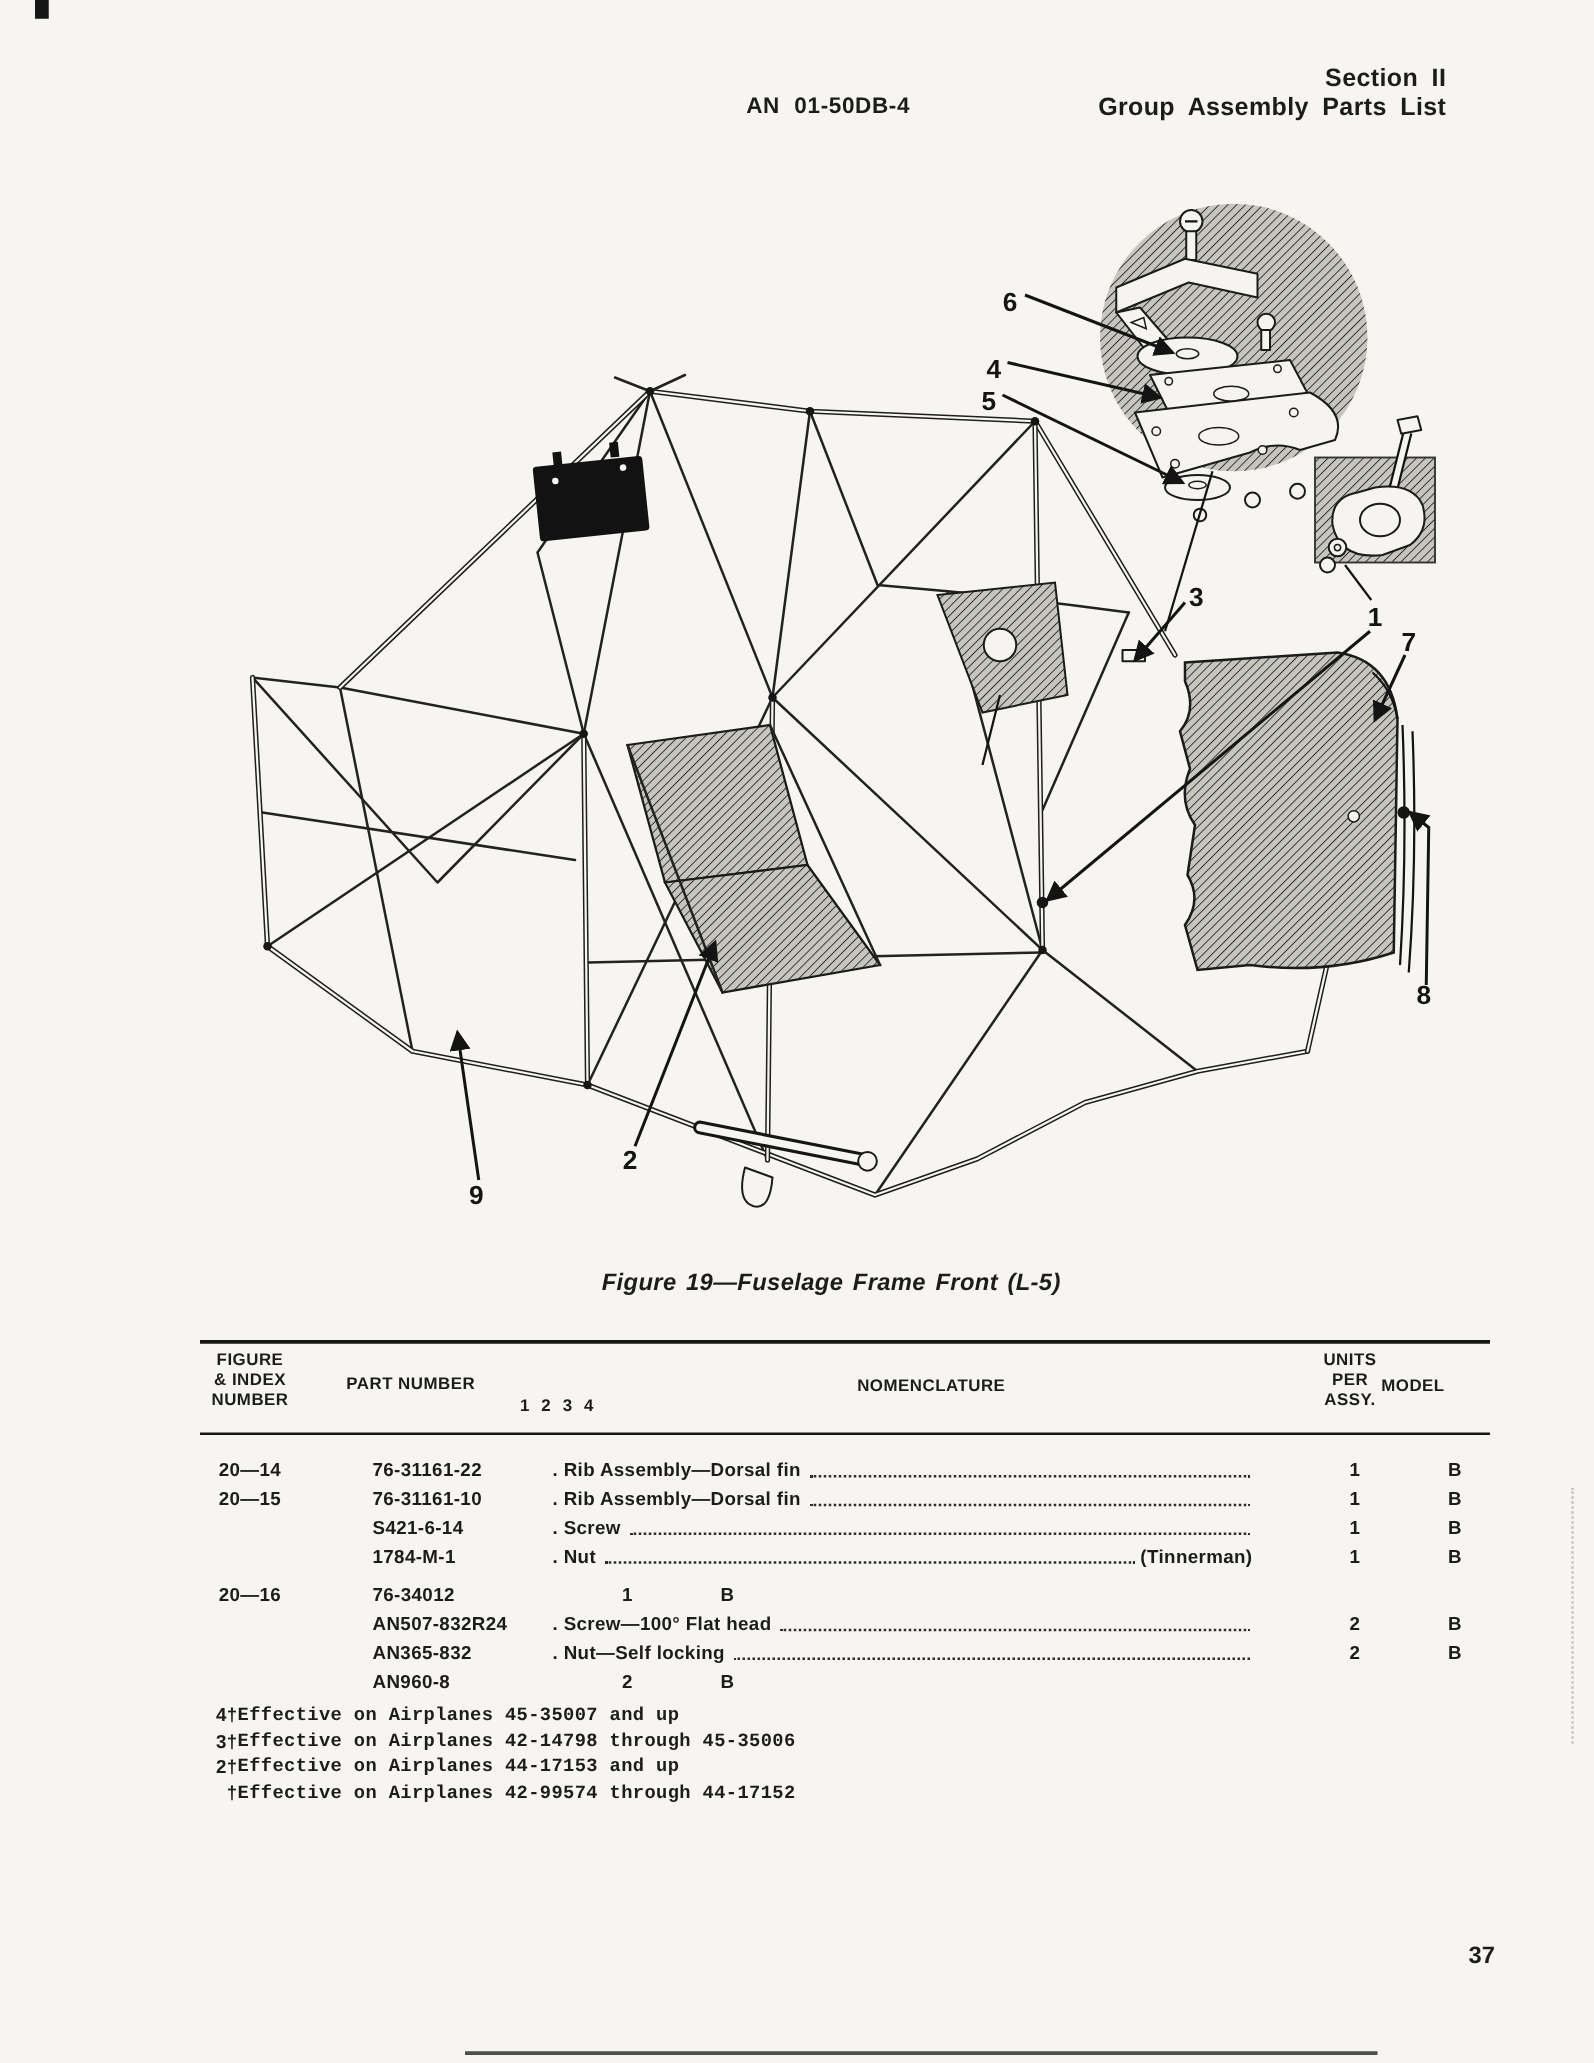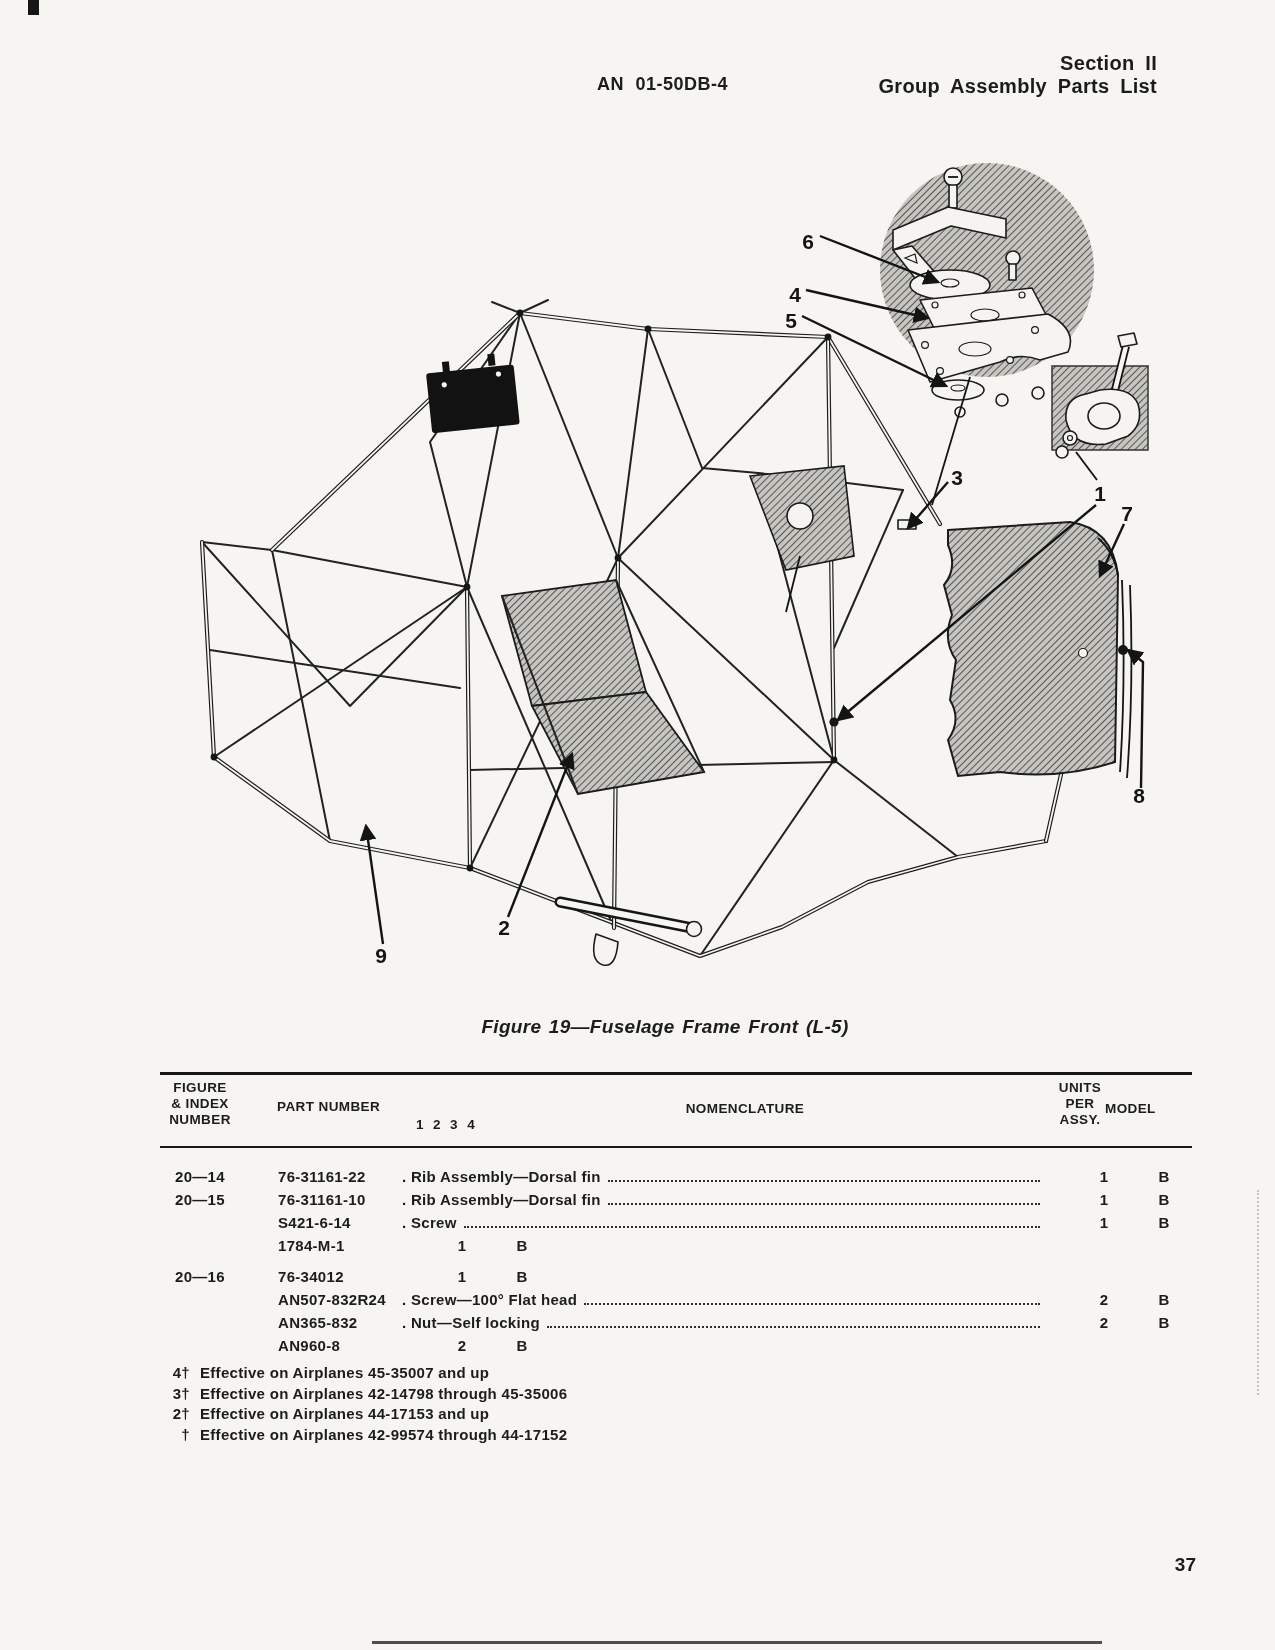--- a/index.html
+++ b/index.html
@@ -43,34 +43,34 @@
   .th-part{left:117px;top:24px;}
   .th-1234{left:256px;top:42px;word-spacing:5px;}
   .th-nom{left:485px;top:26px;width:200px;text-align:center;}
   .th-units{left:885px;top:5px;width:70px;text-align:center;line-height:16px;}
   .th-model{left:945px;top:26px;width:70px;text-align:left;}
   .t-section-title{
     margin-top:16px;text-align:center;padding-left:26px;
     font-size:17px;font-weight:700;letter-spacing:.5px;word-spacing:6px;
   }
   .t-rows{margin-top:14px;font-size:15px;font-weight:700;letter-spacing:.3px;}
-  .trow{display:flex;align-items:flex-end;height:23px;}
+  .trow{display:flex;align-items:flex-end;height:23px;gap:20px;}
   .trow.gap{margin-top:8px;}
   .c-fig{width:118px;padding-left:15px;box-sizing:border-box;}
   .c-part{width:124px;}
   .c-nom{flex:1 1 auto;display:flex;align-items:flex-end;min-width:0;}
   .nom-text{white-space:nowrap;text-align:right;}
   .dots{flex:1 1 auto;min-width:14px;border-bottom:2.4px dotted #2d2d2d;margin:0 4px 3px 7px;}
   .suffix{white-space:nowrap;margin-right:2px;}
   .c-units{width:64px;margin-left:28px;text-align:center;}
   .c-model{width:56px;text-align:center;}
   .t-footnotes{margin-top:9px;font-size:15px;font-weight:700;letter-spacing:.3px;line-height:20.5px;}
   .fnote{display:flex;}
   .fn-prefix{width:30px;text-align:right;}
-  .fn-text{margin-left:10px;}
+  .fn-text{font-family:Liberation Mono, monospace;}
   
   .page-number{position:absolute;left:1126px;top:1554px;width:70px;text-align:right;
     font-size:19px;font-weight:700;}
   .artifact-corner{position:absolute;left:28px;top:0;width:11px;height:15px;background:#161616;}
   .artifact-bottom{position:absolute;left:372px;top:1641px;width:730px;height:3px;background:#30302e;opacity:.85;}
   .artifact-dashed{position:absolute;left:1257px;top:1190px;height:205px;border-left:2px dotted #a6a39c;opacity:.6;}
 </style>
 </head>
 <body>
 
@@ -314,20 +314,25 @@
         <span class="c-nom">
           <span class="nom-text">. Screw</span>
           <span class="dots"></span>
         </span>
         <span class="c-units">1</span>
         <span class="c-model">B</span>
       </div>
       <div class="trow">
         <span class="c-fig"></span>
         <span class="c-part">1784-M-1</span>
+        <span class="c-nom">
+          <span class="nom-text">. Nut</span>
+          <span class="dots"></span>
+          <span class="suffix">(Tinnerman)</span>
+        </span>
         <span class="c-units">1</span>
         <span class="c-model">B</span>
       </div>
       <div class="trow gap">
         <span class="c-fig">20—16</span>
         <span class="c-part">76-34012</span>
         <span class="c-units">1</span>
         <span class="c-model">B</span>
       </div>
       <div class="trow">

